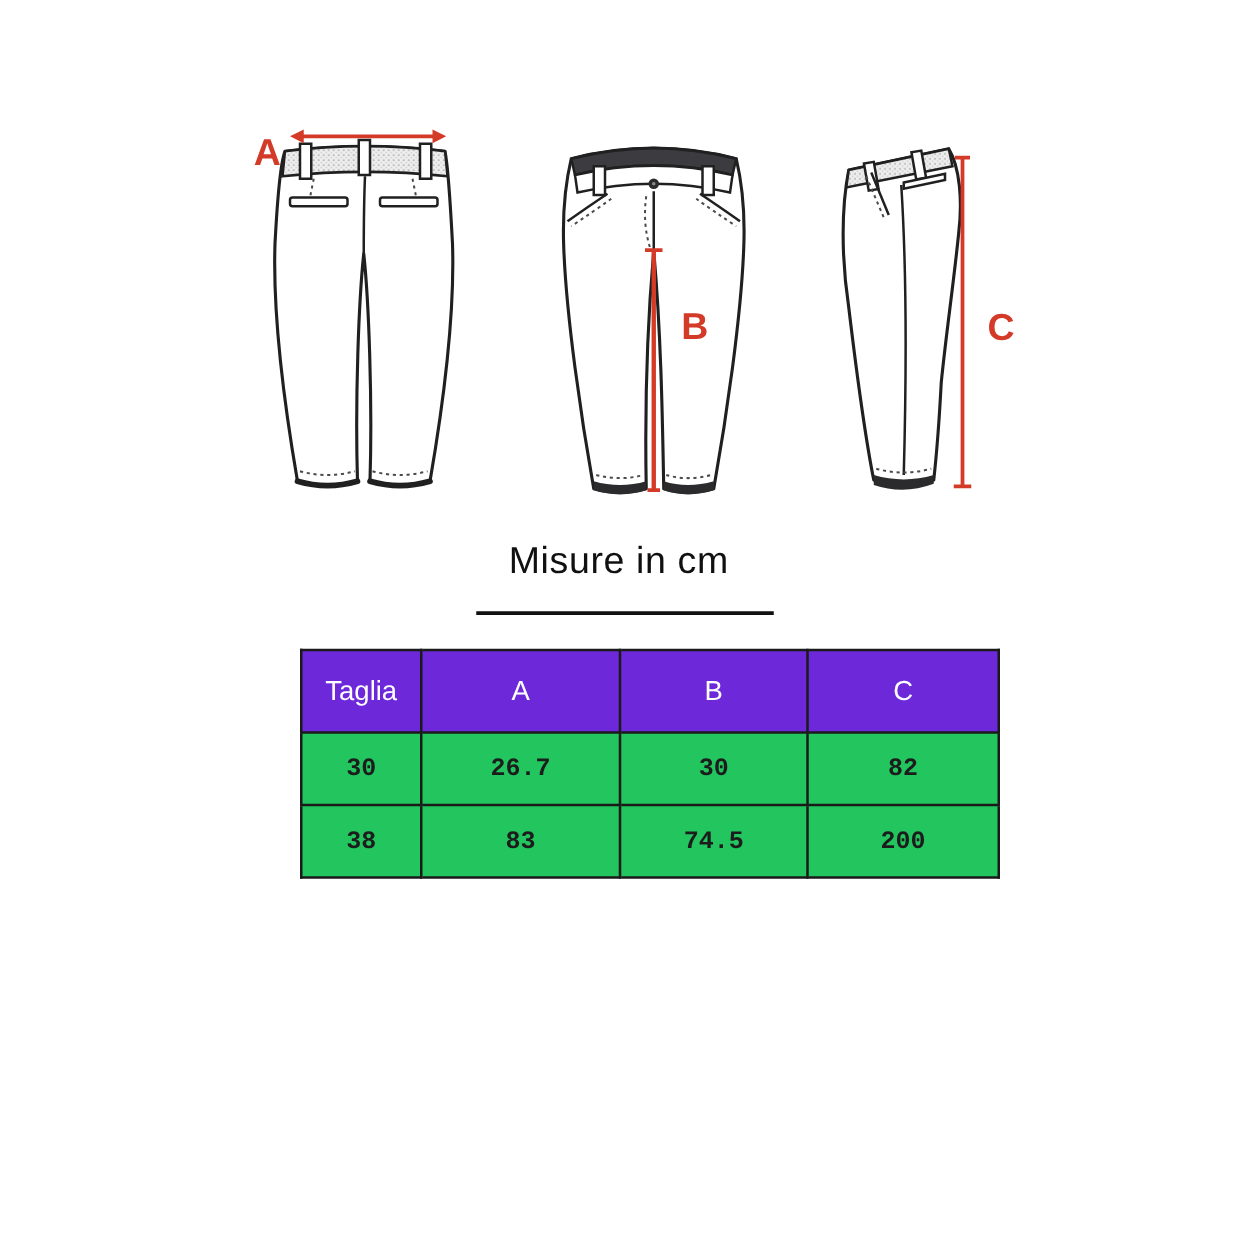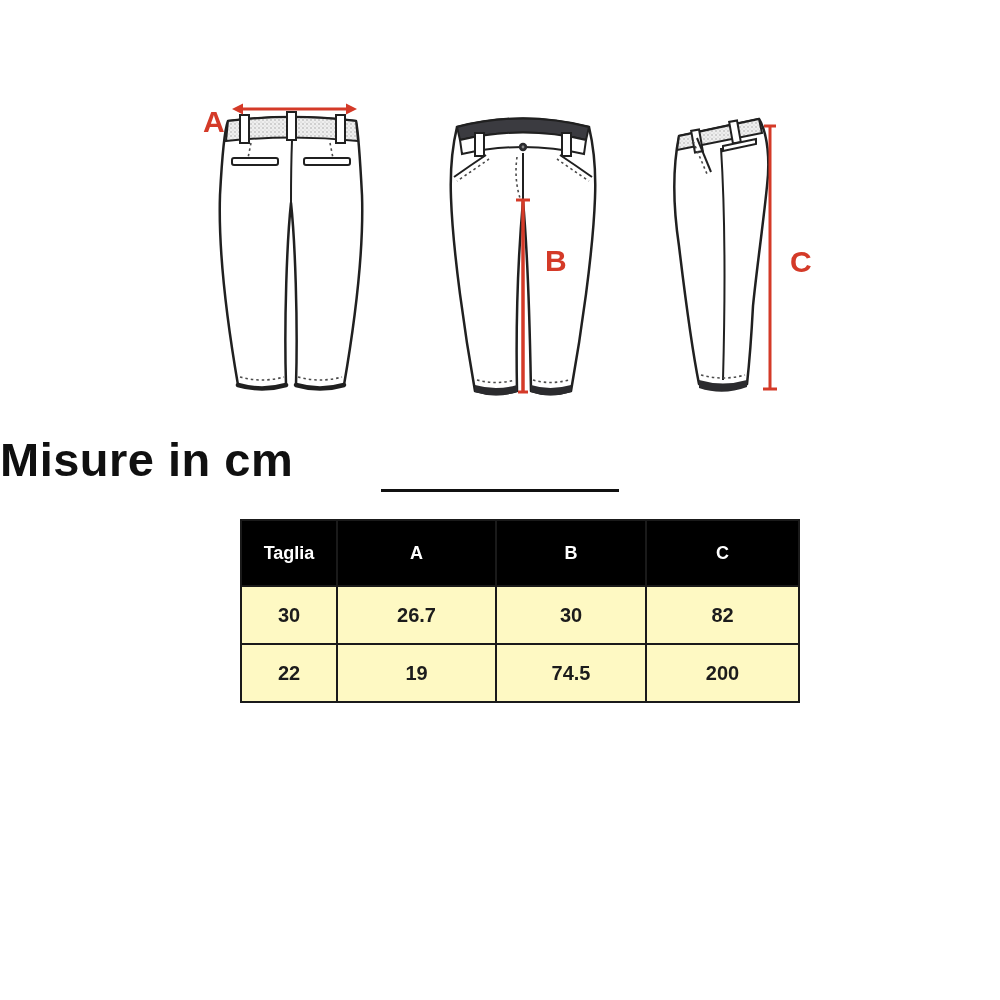--- a/index.html
+++ b/index.html
@@ -2,29 +2,29 @@
 <html><head>
 <meta charset="utf-8">
 <style>
   html,body{margin:0;padding:0;background:#ffffff;}
   .canvas{position:relative;width:1000px;height:1000px;background:#ffffff;overflow:hidden;
           font-family:"Liberation Sans",sans-serif;}
   .abs{position:absolute;}
   
   .measure-label{font:800 30px "Liberation Sans",sans-serif;fill:#d43a28;}
   
-  .title{top:432px;left:0;width:990px;text-align:left;
-         font-size:47px;font-weight:700;color:#101010;letter-spacing:0.5px;}
+  .title{top:432px;left:0;width:990px;text-align:center;
+         font-size:30px;font-weight:400;color:#101010;letter-spacing:0.5px;}
   .title-underline{top:489px;left:381px;width:238px;height:3px;background:#111111;}
   
   .size-table{top:519px;left:240px;width:558px;border-collapse:collapse;table-layout:fixed;}
   .size-table td,.size-table th{border:2px solid #1a1a1a;text-align:center;vertical-align:middle;
          font-family:"Liberation Sans",sans-serif;}
-  .size-table thead th{background:#000000;color:#ffffff;height:62px;font-size:18px;font-weight:700;}
-  .size-table tbody td{background:#fef9c3;color:#1c1c1c;height:54px;font-size:20px;font-weight:700;}
+  .size-table thead th{background:#6d28d9;color:#ffffff;height:62px;font-size:22px;font-weight:400;}
+  .size-table tbody td{background:#22c55e;color:#1c1c1c;height:54px;font-size:20px;font-weight:700;font-family:Liberation Mono, monospace;}
   svg{display:block;}
 </style>
 </head>
 <body>
 
 <div class="canvas">
 
   <div class="abs" style="left:198px;top:95px;">
     <svg width="175" height="320" viewBox="0 0 175 320">
       <defs>
@@ -164,21 +164,21 @@
       </tr>
     </thead>
     <tbody>
       <tr>
         <td>30</td>
         <td>26.7</td>
         <td>30</td>
         <td>82</td>
       </tr>
       <tr>
-        <td>22</td>
-        <td>19</td>
+        <td>38</td>
+        <td>83</td>
         <td>74.5</td>
         <td>200</td>
       </tr>
     </tbody>
   </table>
 
 </div>
 
 </body></html>

